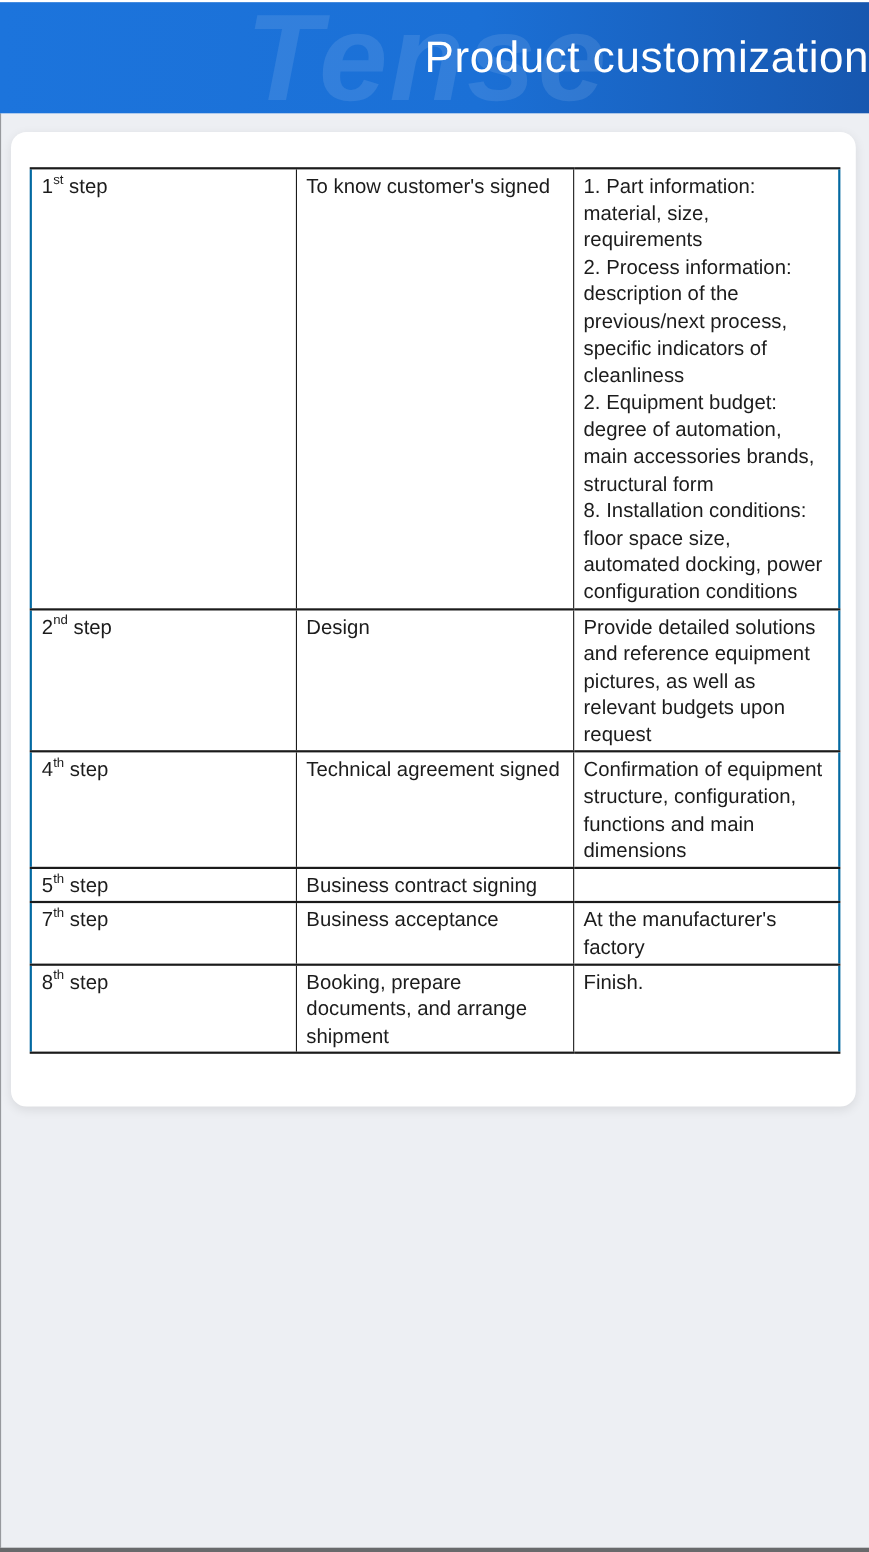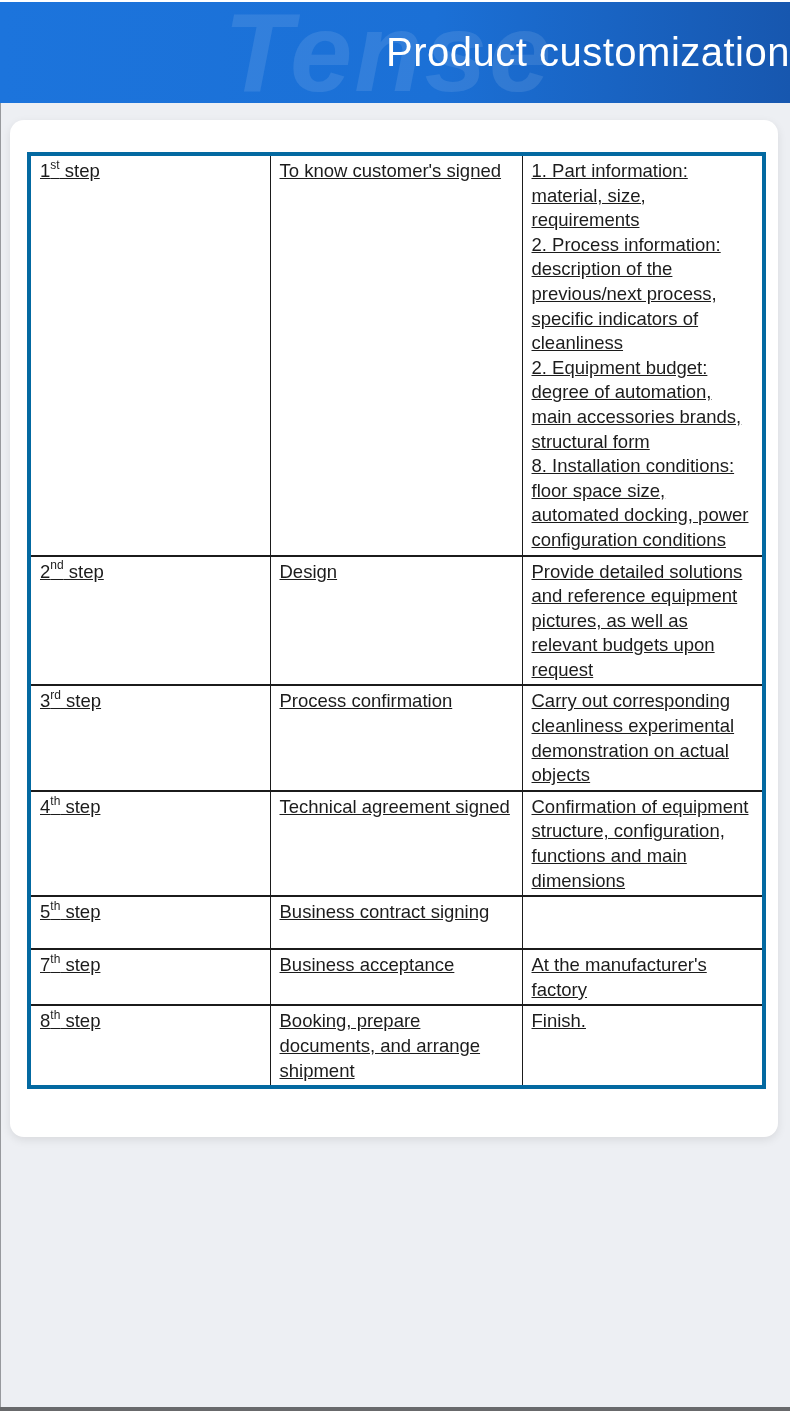--- a/index.html
+++ b/index.html
@@ -52,25 +52,24 @@
     margin-left: 9px;
     background: #ffffff;
     border-radius: 14px;
     box-shadow: 0 3px 10px rgba(0,0,0,0.09);
     padding: 32px 16px 48px 17px;
   }
   table.steps {
     width: 735px;
     border-collapse: collapse;
     table-layout: fixed;
-    border: 4px solid #0369a1;
+    border: 2px solid #0369a1;
     font-size: 18.5px;
     line-height: 24.6px;
     color: #1c1c1c;
-    text-decoration: underline;
   }
   table.steps td {
     border: 1px solid #1b1b1b;
     border-top-width: 2px;
     border-bottom-width: 2px;
     vertical-align: top;
     padding: 3px 8px 2px 9px;
     overflow: hidden;
   }
   table.steps tr:nth-child(5) td { height: 53px; }
@@ -116,27 +115,20 @@
             </td>
           </tr>
           <tr>
             <td class="col-step"><span>2</span><sup>nd</sup><span> step</span></td>
             <td class="col-action">Design</td>
             <td class="col-details">
               <div>Provide detailed solutions and reference equipment pictures, as well as relevant budgets upon request</div>
             </td>
           </tr>
           <tr>
-            <td class="col-step"><span>3</span><sup>rd</sup><span> step</span></td>
-            <td class="col-action">Process confirmation</td>
-            <td class="col-details">
-              <div>Carry out corresponding cleanliness experimental demonstration on actual objects</div>
-            </td>
-          </tr>
-          <tr>
             <td class="col-step"><span>4</span><sup>th</sup><span> step</span></td>
             <td class="col-action">Technical agreement signed</td>
             <td class="col-details">
               <div>Confirmation of equipment structure, configuration, functions and main dimensions</div>
             </td>
           </tr>
           <tr>
             <td class="col-step"><span>5</span><sup>th</sup><span> step</span></td>
             <td class="col-action">Business contract signing</td>
             <td class="col-details"></td>

